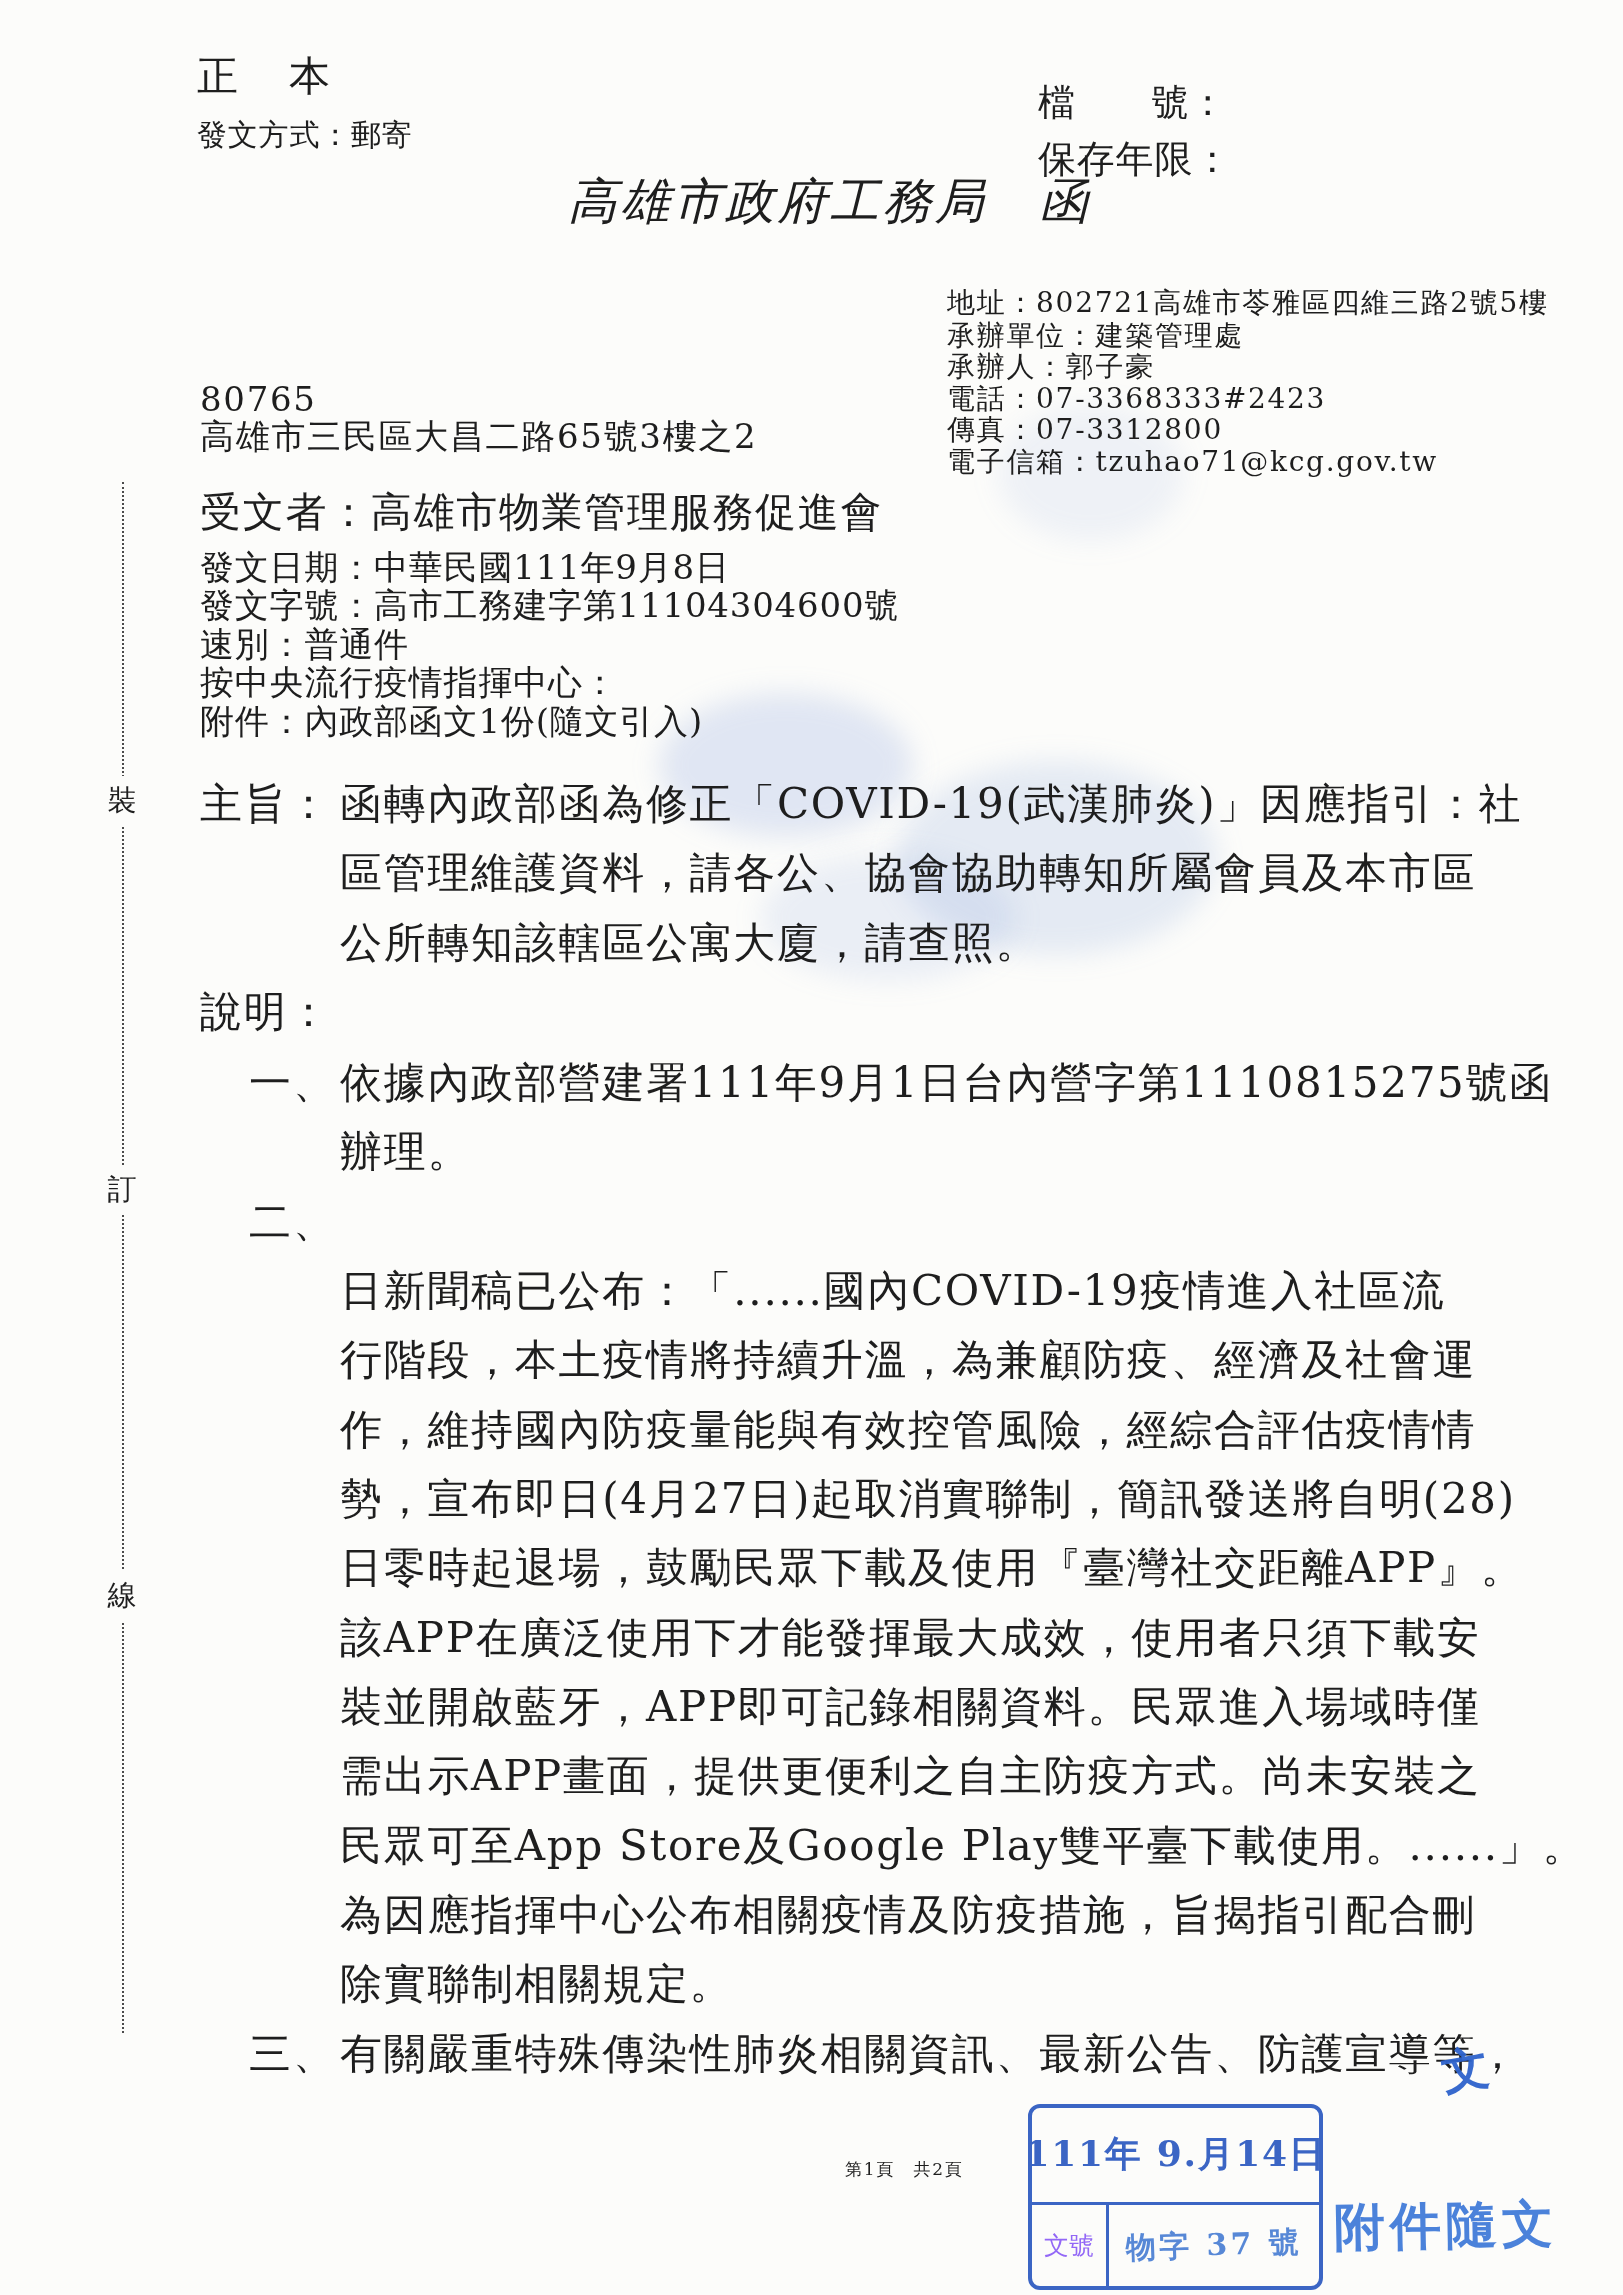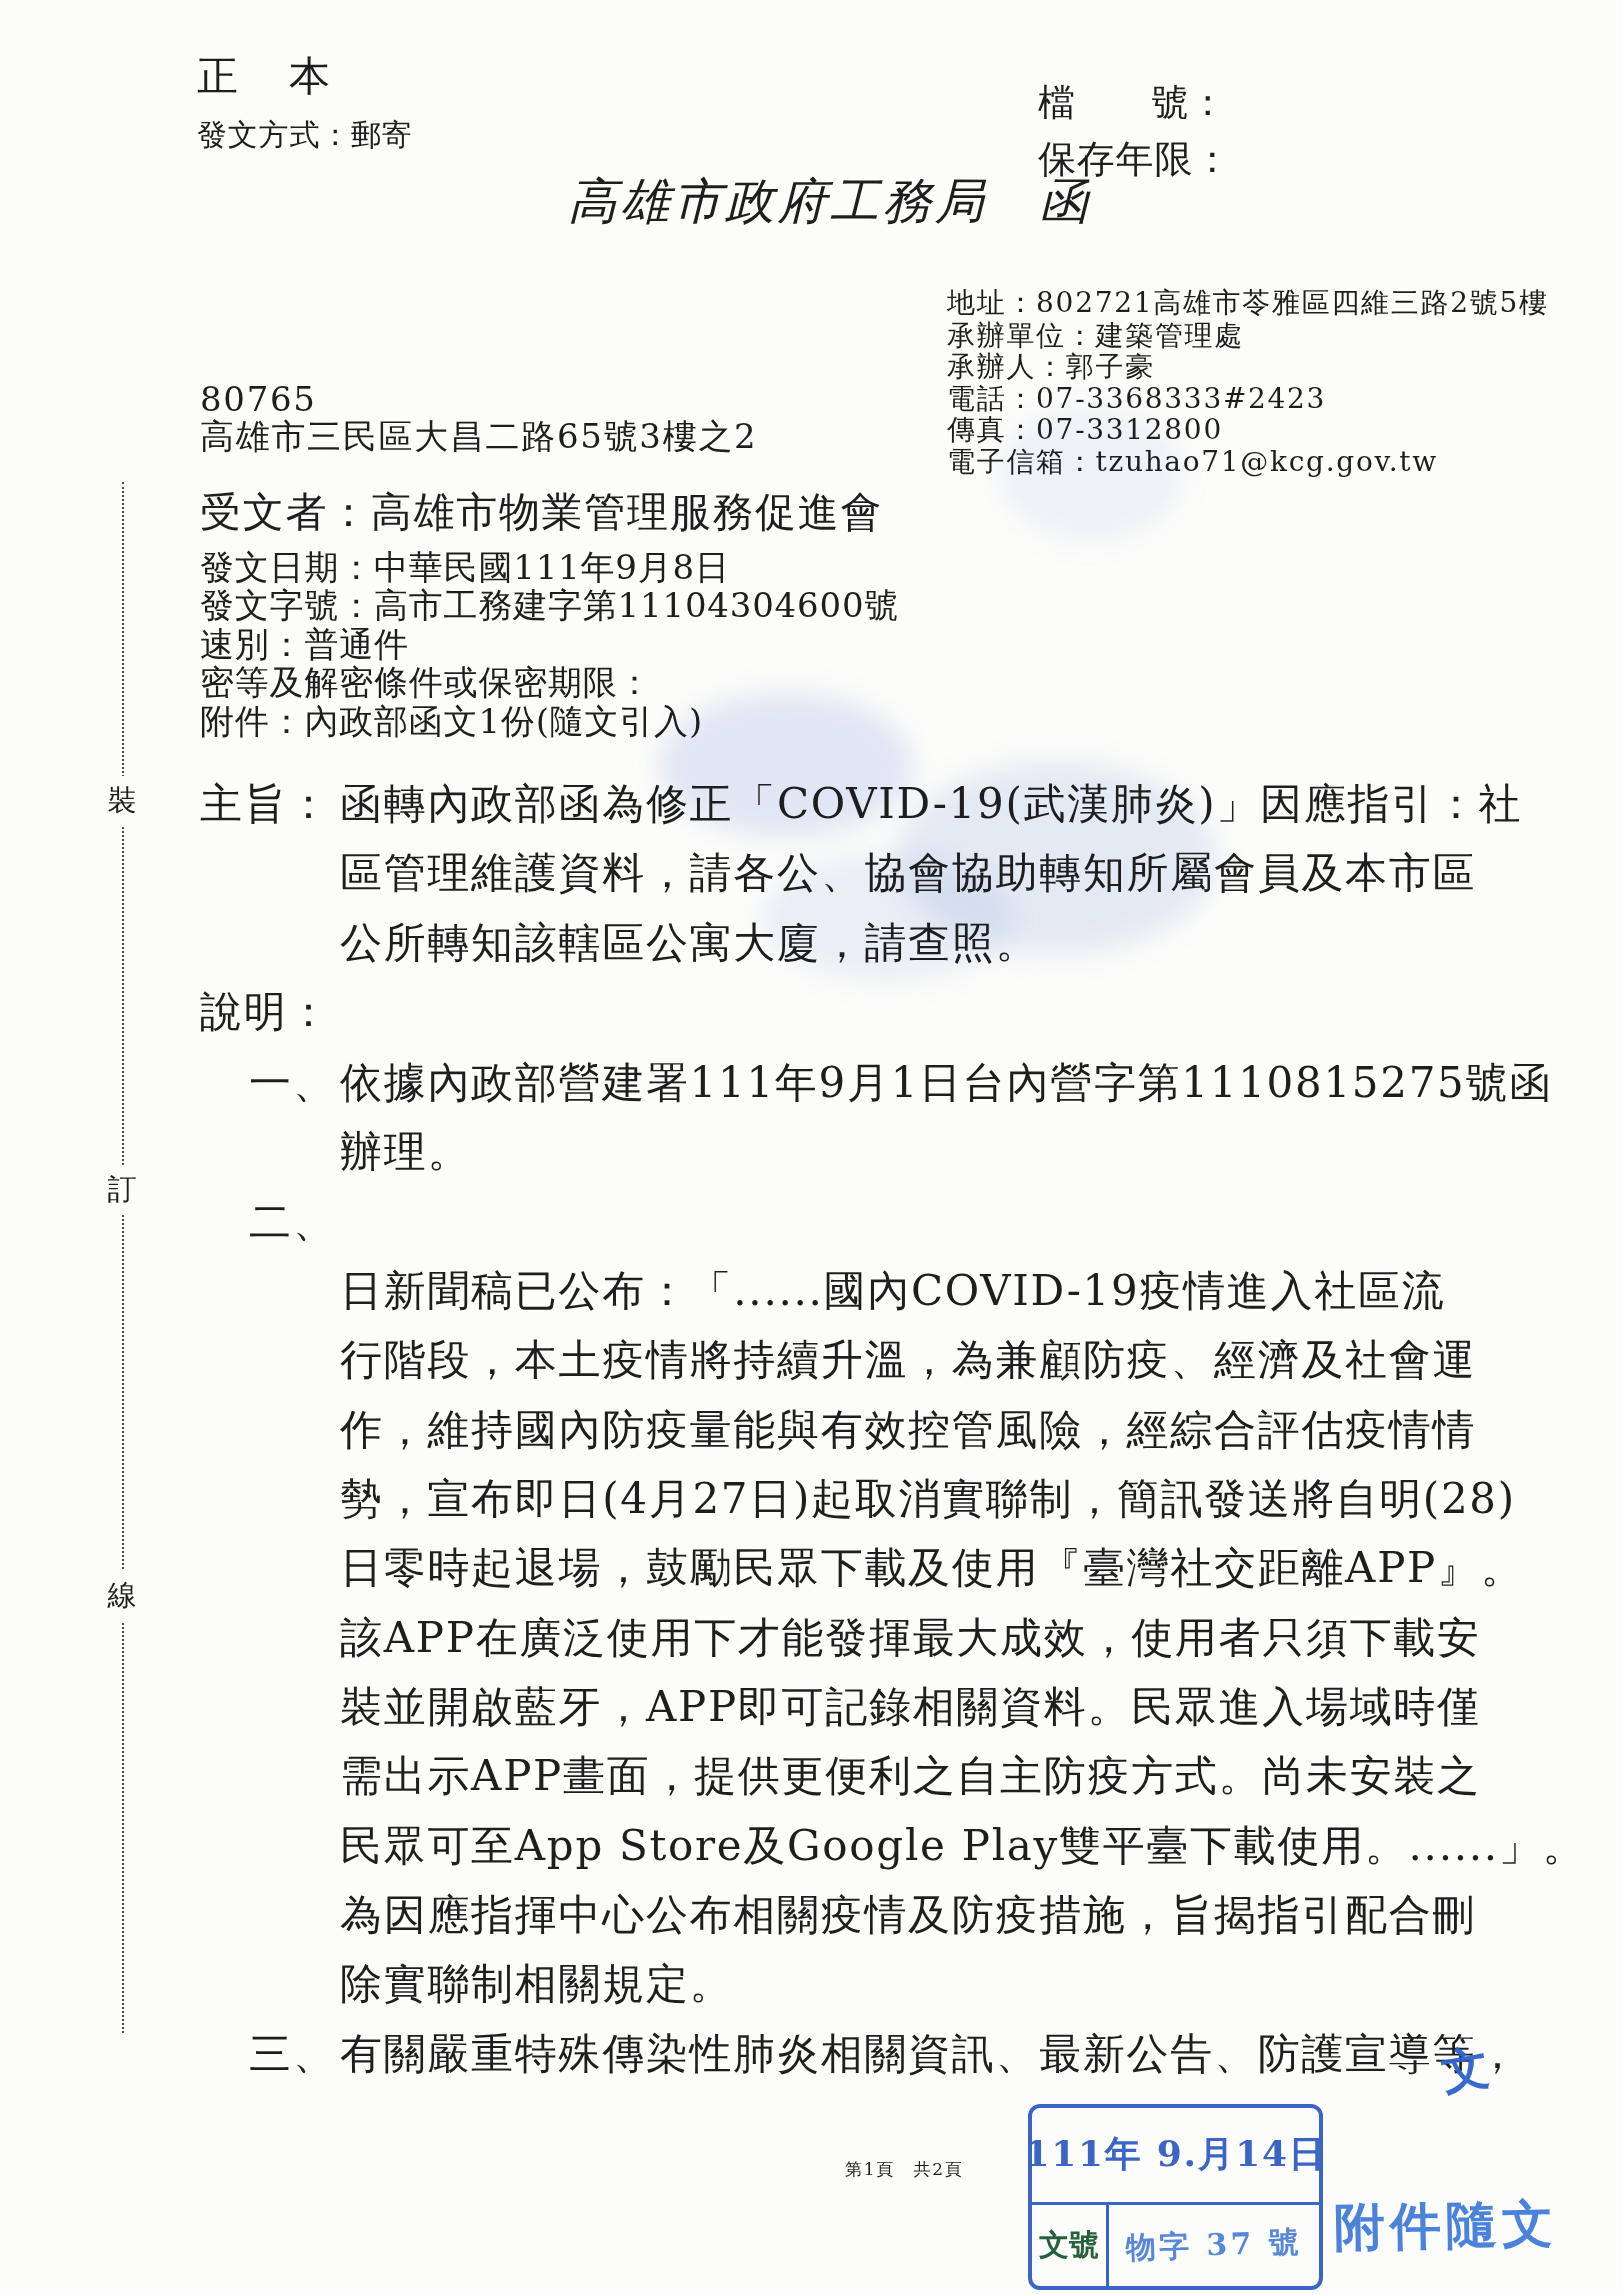--- a/index.html
+++ b/index.html
@@ -46,21 +46,21 @@
     display:flex;flex-direction:column;opacity:.92;
   }
   .stamp-date{
     flex:1.15;display:flex;align-items:center;justify-content:center;
     font-size:36px;color:#2b59c0;font-weight:bold;letter-spacing:1.7px;
     border-bottom:3.4px solid #2b59c0;
   }
   .stamp-bottom{flex:1;display:flex;}
   .stamp-docno-label{
     width:74px;border-right:3.4px solid #2b59c0;display:flex;align-items:center;
-    justify-content:center;font-size:30px;color:#14532d;font-weight:bold;
+    justify-content:center;font-size:25px;color:#8b5cf6;font-weight:normal;
   }
   .stamp-docno-value{
     flex:1;display:flex;align-items:center;justify-content:center;
     font-size:30px;color:#4a7fd4;font-weight:bold;transform:rotate(-2deg);
     letter-spacing:3.4px;
   }
   .attach-note{
     left:1334px;top:2192px;font-size:51px;color:#3d78d8;font-weight:bold;
     letter-spacing:5px;transform:rotate(-1deg);opacity:.92;
   }
@@ -104,21 +104,21 @@
   <div class="abs agency-line" style="top:414px;">傳真：07-3312800</div>
   <div class="abs agency-line" style="top:446px;">電子信箱：tzuhao71@kcg.gov.tw</div>
 
   <div class="abs zip">80765</div>
   <div class="abs addr">高雄市三民區大昌二路65號3樓之2</div>
   <div class="abs recipient">受文者：高雄市物業管理服務促進會</div>
 
   <div class="abs meta-line" style="top:545px;">發文日期：中華民國111年9月8日</div>
   <div class="abs meta-line" style="top:583px;">發文字號：高市工務建字第11104304600號</div>
   <div class="abs meta-line" style="top:622px;">速別：普通件</div>
-  <div class="abs meta-line" style="top:660px;">密等及解密條件或保密期限：</div>
+  <div class="abs meta-line" style="top:660px;">按中央流行疫情指揮中心：</div>
   <div class="abs meta-line" style="top:699px;">附件：內政部函文1份(隨文引入)</div>
 
   <div class="abs body-line lab" style="top:776px;">主旨：</div>
   <div class="abs body-line cont" style="top:776px;">函轉內政部函為修正「COVID-19(武漢肺炎)」因應指引：社</div>
   <div class="abs body-line cont" style="top:845px;">區管理維護資料，請各公、協會協助轉知所屬會員及本市區</div>
   <div class="abs body-line cont" style="top:915px;">公所轉知該轄區公寓大廈，請查照。</div>
 
   <div class="abs body-line lab" style="top:984px;">說明：</div>
 
   <div class="abs body-line num" style="top:1055px;">一、</div>

